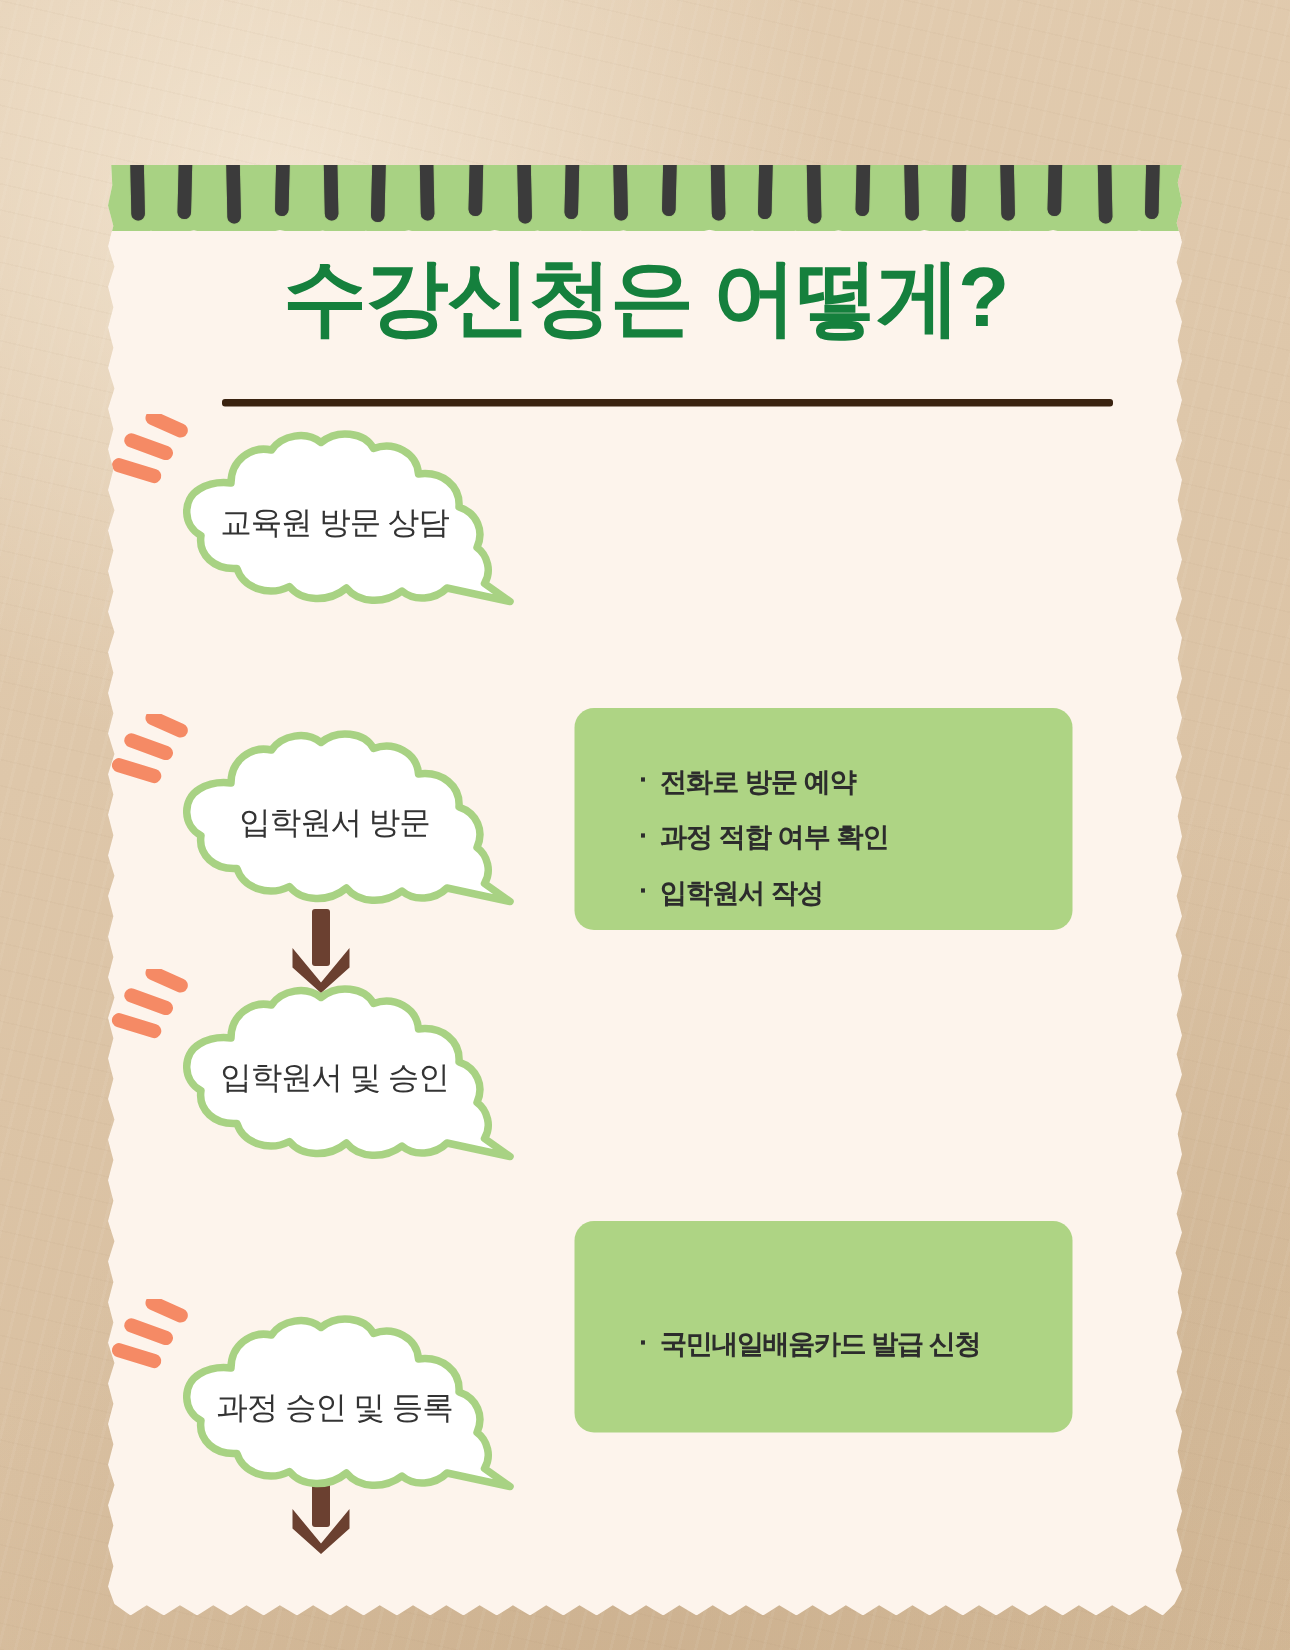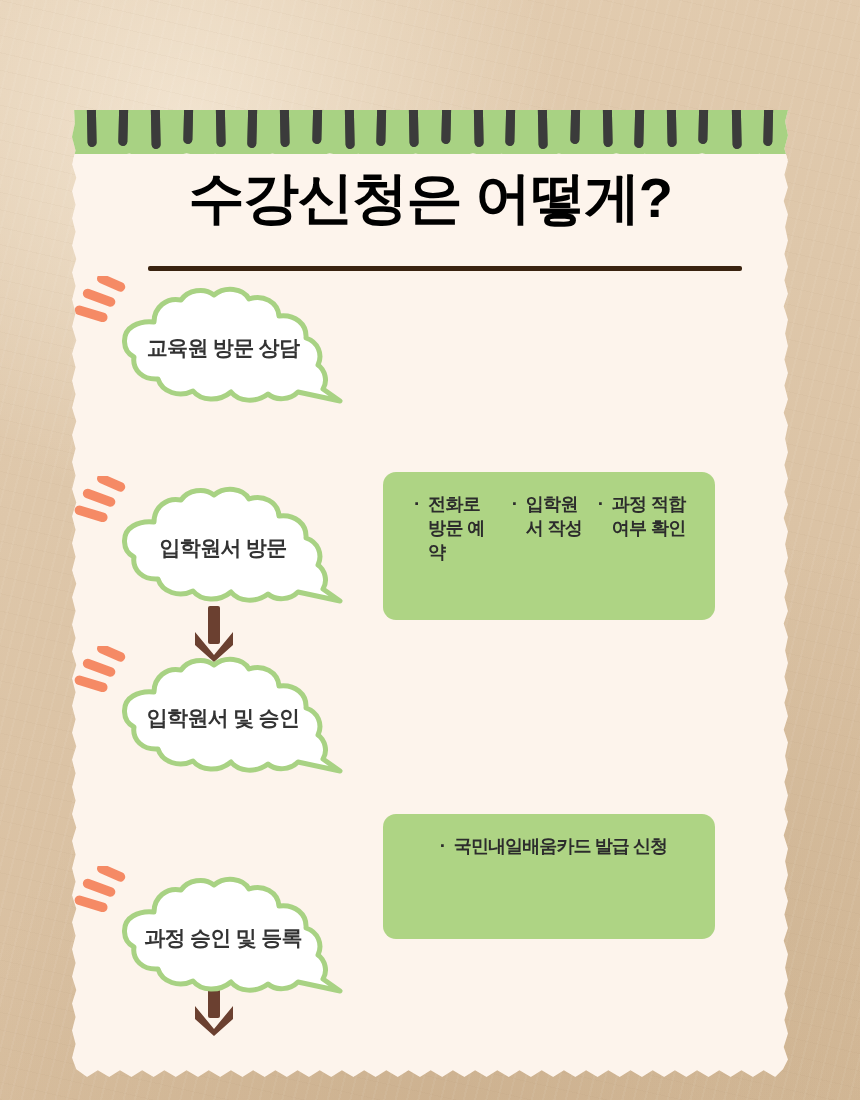--- a/index.html
+++ b/index.html
@@ -158,21 +158,21 @@
     left: 0;
     top: 58px;
     width: 716px;
     text-align: center;
     z-index: 2;
   }
   #headline .title {
     font-size: 56px;
     font-weight: 900;
     letter-spacing: -1.5px;
-    color: #000000;
+    color: #15803d;
     line-height: 1.06;
     white-space: nowrap;
   }
   #rule {
     position: absolute;
     left: 76px;
     top: 156px;
     width: 594px;
     height: 5px;
     border-radius: 2px;
@@ -214,21 +214,21 @@
   .cloud-label {
     position: absolute;
     left: 0;
     top: 0;
     width: 262px;
     height: 118px;
     display: flex;
     align-items: center;
     justify-content: center;
     font-size: 21px;
-    font-weight: 700;
+    font-weight: 400;
     letter-spacing: -0.7px;
     color: #333333;
     white-space: nowrap;
     padding-top: 2px;
     box-sizing: border-box;
   }
   
   .speed-lines {
     position: absolute;
     left: -24px;
@@ -251,29 +251,29 @@
   .info-box {
     position: absolute;
     left: 311px;
     width: 332px;
     background: #aed484;
     border-radius: 13px;
     box-sizing: border-box;
     padding: 20px 22px 20px 30px;
   }
   #box-1 { top: 184px; height: 148px; }
-  #box-2 { top: 326px; height: 125px; }
+  #box-2 { top: 326px; height: 141px; }
 
   .info-box ul {
     list-style: none;
-    margin: 0;
+    margin: 12px;
     padding: 0;
     height: 100%;
     display: flex;
-    flex-direction: row;
+    flex-direction: column;
     justify-content: center;
     gap: 13px;
   }
   .info-box li {
     position: relative;
     padding-left: 15px;
     font-size: 18px;
     font-weight: 700;
     line-height: 1.34;
     letter-spacing: -0.6px;
@@ -348,22 +348,22 @@
           <svg class="speed-lines" viewBox="0 0 74 60">
             <rect x="28" y="2" width="30" height="9.5" rx="4.75" fill="#f58a65" transform="rotate(24 43 7)"></rect>
             <rect x="14" y="17" width="34" height="9.5" rx="4.75" fill="#f58a65" transform="rotate(20 31 22)"></rect>
             <rect x="6" y="33" width="34" height="9.5" rx="4.75" fill="#f58a65" transform="rotate(17 23 38)"></rect>
           </svg>
         </div>
       </div>
       <div class="info-box" id="box-1">
         <ul>
           <li>전화로 방문 예약</li>
+          <li>과정 적합 여부 확인</li>
           <li>입학원서 작성</li>
-          <li>과정 적합 여부 확인</li>
         </ul>
       </div>
       <svg class="arrow" id="arrow-1" viewBox="0 0 44 56">
         <rect x="16" y="0" width="12" height="38" rx="2" fill="#6b4030"></rect>
         <path d="M3,26 L22,49 L41,26 L41,39 L22,56 L3,39 Z" fill="#6b4030"></path>
       </svg>
     </div>
 
     <div class="step" id="step-2">
       <div class="cloud-col">

